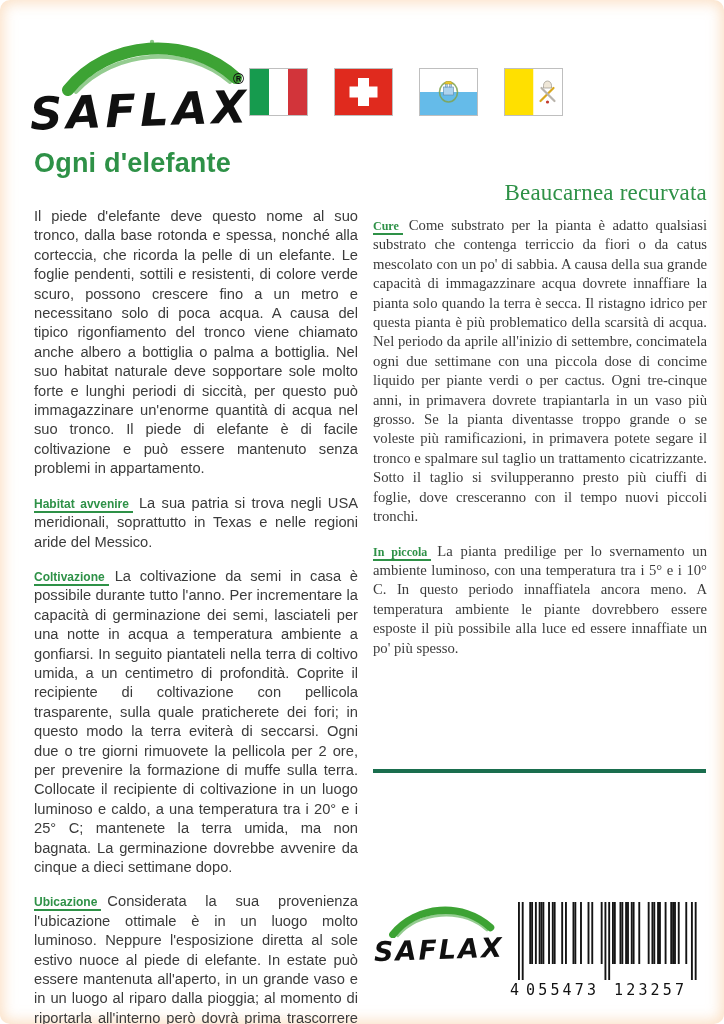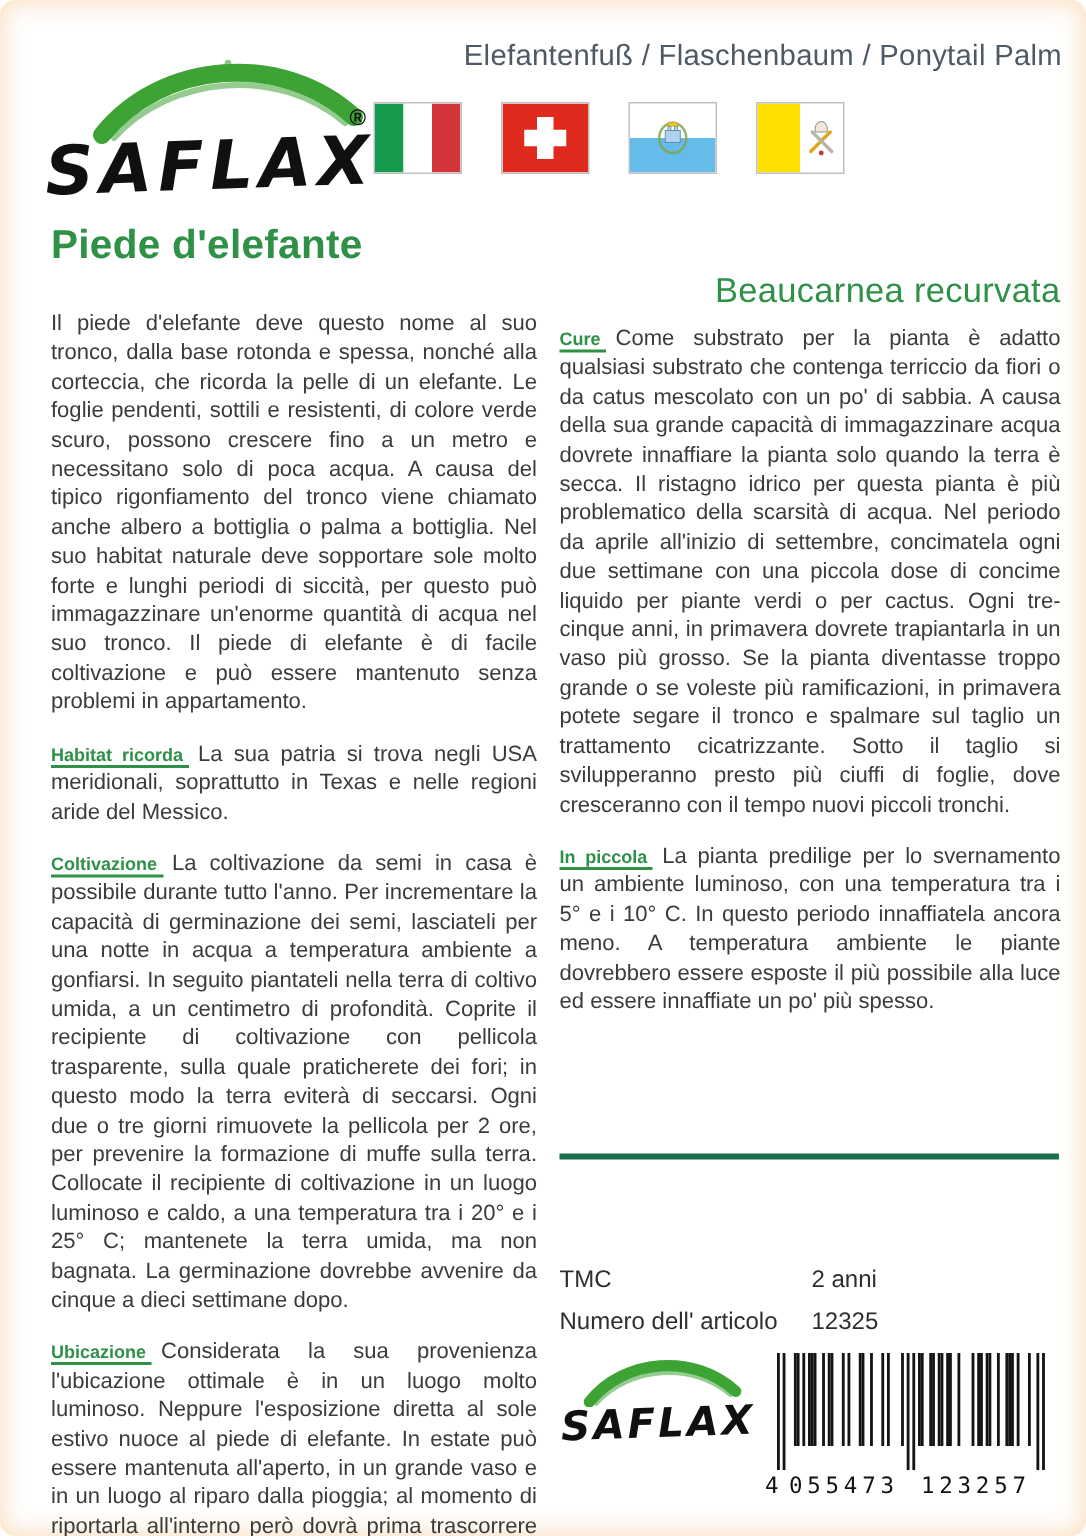--- a/index.html
+++ b/index.html
@@ -20,21 +20,21 @@
   }
   .brand-reg { position:absolute; left:203px; top:38px; font-size:15px; font-style:normal; font-weight:bold; color:#101010; }
   .subtitle {
     position:absolute; right:16px; top:26px; font-size:19.5px; color:var(--subtitle-slate,#4d5a66);
     letter-spacing:0.2px;
   }
   .flags { position:absolute; left:250px; top:69px; display:flex; gap:28px; }
   .flag { width:57px; height:46px; outline:1px solid #bfbfbf; background:#fff; display:block; }
   
   .col-left  { position:absolute; left:34px;  top:148px; width:324px; }
-  .col-right { position:absolute; left:373px; top:180px; width:334px; }
+  .col-right { position:absolute; left:373px; top:180px; width:334px;font-family:Liberation Serif, serif; }
   h1.plant-title {
     margin:0 0 28px 0; font-size:27px; font-weight:bold; color:var(--accent-green,#2e9147);
     letter-spacing:0.2px;
   }
   h2.latin-title {
     margin:0 0 10px 0; font-size:23px; font-weight:normal; color:var(--accent-green,#2e9147);
     text-align:right; letter-spacing:0.2px;
   }
   .body-p {
     margin:0 0 13px 0; font-size:14.7px; line-height:1.32; color:#3b3b3b;
@@ -73,21 +73,20 @@
       <path d="M8,56 C48,6 128,0 176,44" fill="none" stroke="#3da334" stroke-width="12" stroke-linecap="round"></path>
       <path d="M16,58 C54,16 126,10 170,48" fill="none" stroke="#3da334" stroke-width="4" stroke-linecap="round" opacity="0.55"></path>
       <circle cx="30" cy="40" r="2.4" fill="#3da334" opacity="0.7"></circle>
       <circle cx="150" cy="28" r="2.2" fill="#3da334" opacity="0.7"></circle>
       <circle cx="92" cy="8" r="2.2" fill="#3da334" opacity="0.6"></circle>
     </svg>
     <div class="brand-word">SAFLAX</div>
     <div class="brand-reg">®</div>
   </div>
 
-  <div class="subtitle">Elefantenfuß / Flaschenbaum / Ponytail Palm</div>
 
   <div class="flags">
     <svg class="flag" viewBox="0 0 57 46">
       <rect x="0" width="19" height="46" fill="#169b4e"></rect>
       <rect x="19" width="19" height="46" fill="#ffffff"></rect>
       <rect x="38" width="19" height="46" fill="#d2343a"></rect>
     </svg>
     <svg class="flag" viewBox="0 0 57 46">
       <rect width="57" height="46" fill="#e02a1e"></rect>
       <rect x="23" y="9" width="11" height="28" fill="#ffffff"></rect>
@@ -110,45 +109,35 @@
       <g transform="translate(42.5,24)">
         <path d="M-7,8 L6,-5" stroke="#d9a81f" stroke-width="2.2" stroke-linecap="round"></path>
         <path d="M7,8 L-6,-5" stroke="#b9b4ac" stroke-width="2.2" stroke-linecap="round"></path>
         <path d="M-4,-5 h8 v-2.5 a4,4.5 0 0 0 -8 0 Z" fill="#efe7d8" stroke="#9a948a" stroke-width="0.7"></path>
         <circle cx="0" cy="9" r="1.6" fill="#c23b2e"></circle>
       </g>
     </svg>
   </div>
 
   <div class="col-left">
-    <h1 class="plant-title">Piede d'elefante</h1>
+    <h1 class="plant-title">Ogni d'elefante</h1>
     <p class="body-p">Il piede d'elefante deve questo nome al suo tronco, dalla base rotonda e spessa, nonché alla corteccia, che ricorda la pelle di un elefante. Le foglie pendenti, sottili e resistenti, di colore verde scuro, possono crescere fino a un metro e necessitano solo di poca acqua. A causa del tipico rigonfiamento del tronco viene chiamato anche albero a bottiglia o palma a bottiglia. Nel suo habitat naturale deve sopportare sole molto forte e lunghi periodi di siccità, per questo può immagazzinare un'enorme quantità di acqua nel suo tronco. Il piede di elefante è di facile coltivazione e può essere mantenuto senza problemi in appartamento.</p>
-    <p class="body-p sec-gap"><span class="sec-h">Habitat ricorda</span><span>La sua patria si trova negli USA meridionali, soprattutto in Texas e nelle regioni aride del Messico.</span></p>
+    <p class="body-p sec-gap"><span class="sec-h">Habitat avvenire</span><span>La sua patria si trova negli USA meridionali, soprattutto in Texas e nelle regioni aride del Messico.</span></p>
     <p class="body-p sec-gap"><span class="sec-h">Coltivazione</span><span>La coltivazione da semi in casa è possibile durante tutto l'anno. Per incrementare la capacità di germinazione dei semi, lasciateli per una notte in acqua a temperatura ambiente a gonfiarsi. In seguito piantateli nella terra di coltivo umida, a un centimetro di profondità. Coprite il recipiente di coltivazione con pellicola trasparente, sulla quale praticherete dei fori; in questo modo la terra eviterà di seccarsi. Ogni due o tre giorni rimuovete la pellicola per 2 ore, per prevenire la formazione di muffe sulla terra. Collocate il recipiente di coltivazione in un luogo luminoso e caldo, a una temperatura tra i 20° e i 25° C; mantenete la terra umida, ma non bagnata. La germinazione dovrebbe avvenire da cinque a dieci settimane dopo.</span></p>
     <p class="body-p sec-gap"><span class="sec-h">Ubicazione</span><span>Considerata la sua provenienza l'ubicazione ottimale è in un luogo molto luminoso. Neppure l'esposizione diretta al sole estivo nuoce al piede di elefante. In estate può essere mantenuta all'aperto, in un grande vaso e in un luogo al riparo dalla pioggia; al momento di riportarla all'interno però dovrà prima trascorrere due settimane in un luogo leggermente ombreggiato.</span></p>
   </div>
 
   <div class="col-right">
     <h2 class="latin-title">Beaucarnea recurvata</h2>
     <p class="body-p"><span class="sec-h">Cure</span><span>Come substrato per la pianta è adatto qualsiasi substrato che contenga terriccio da fiori o da catus mescolato con un po' di sabbia. A causa della sua grande capacità di immagazzinare acqua dovrete innaffiare la pianta solo quando la terra è secca. Il ristagno idrico per questa pianta è più problematico della scarsità di acqua. Nel periodo da aprile all'inizio di settembre, concimatela ogni due settimane con una piccola dose di concime liquido per piante verdi o per cactus. Ogni tre-cinque anni, in primavera dovrete trapiantarla in un vaso più grosso. Se la pianta diventasse troppo grande o se voleste più ramificazioni, in primavera potete segare il tronco e spalmare sul taglio un trattamento cicatrizzante. Sotto il taglio si svilupperanno presto più ciuffi di foglie, dove cresceranno con il tempo nuovi piccoli tronchi.</span></p>
     <p class="body-p sec-gap"><span class="sec-h">In piccola</span><span>La pianta predilige per lo svernamento un ambiente luminoso, con una temperatura tra i 5° e i 10° C. In questo periodo innaffiatela ancora meno. A temperatura ambiente le piante dovrebbero essere esposte il più possibile alla luce ed essere innaffiate un po' più spesso.</span></p>
   </div>
 
   <div class="green-rule"></div>
 
-  <div class="info-block">
-    <div class="info-row">
-      <span class="info-label">TMC</span>
-      <span class="info-value">2 anni</span>
-    </div>
-    <div class="info-row">
-      <span class="info-label">Numero dell' articolo</span>
-      <span class="info-value">12325</span>
-    </div>
-  </div>
 
   <div class="brand-small">
     <svg class="arc2" width="112" height="36" viewBox="0 0 185 62">
       <path d="M8,56 C48,6 128,0 176,44" fill="none" stroke="#3da334" stroke-width="13" stroke-linecap="round"></path>
       <path d="M16,58 C54,16 126,10 170,48" fill="none" stroke="#3da334" stroke-width="5" stroke-linecap="round" opacity="0.55"></path>
     </svg>
     <div class="word2">SAFLAX</div>
   </div>
 
   <svg class="barcode" width="196" height="98" viewBox="0 0 196 98">

